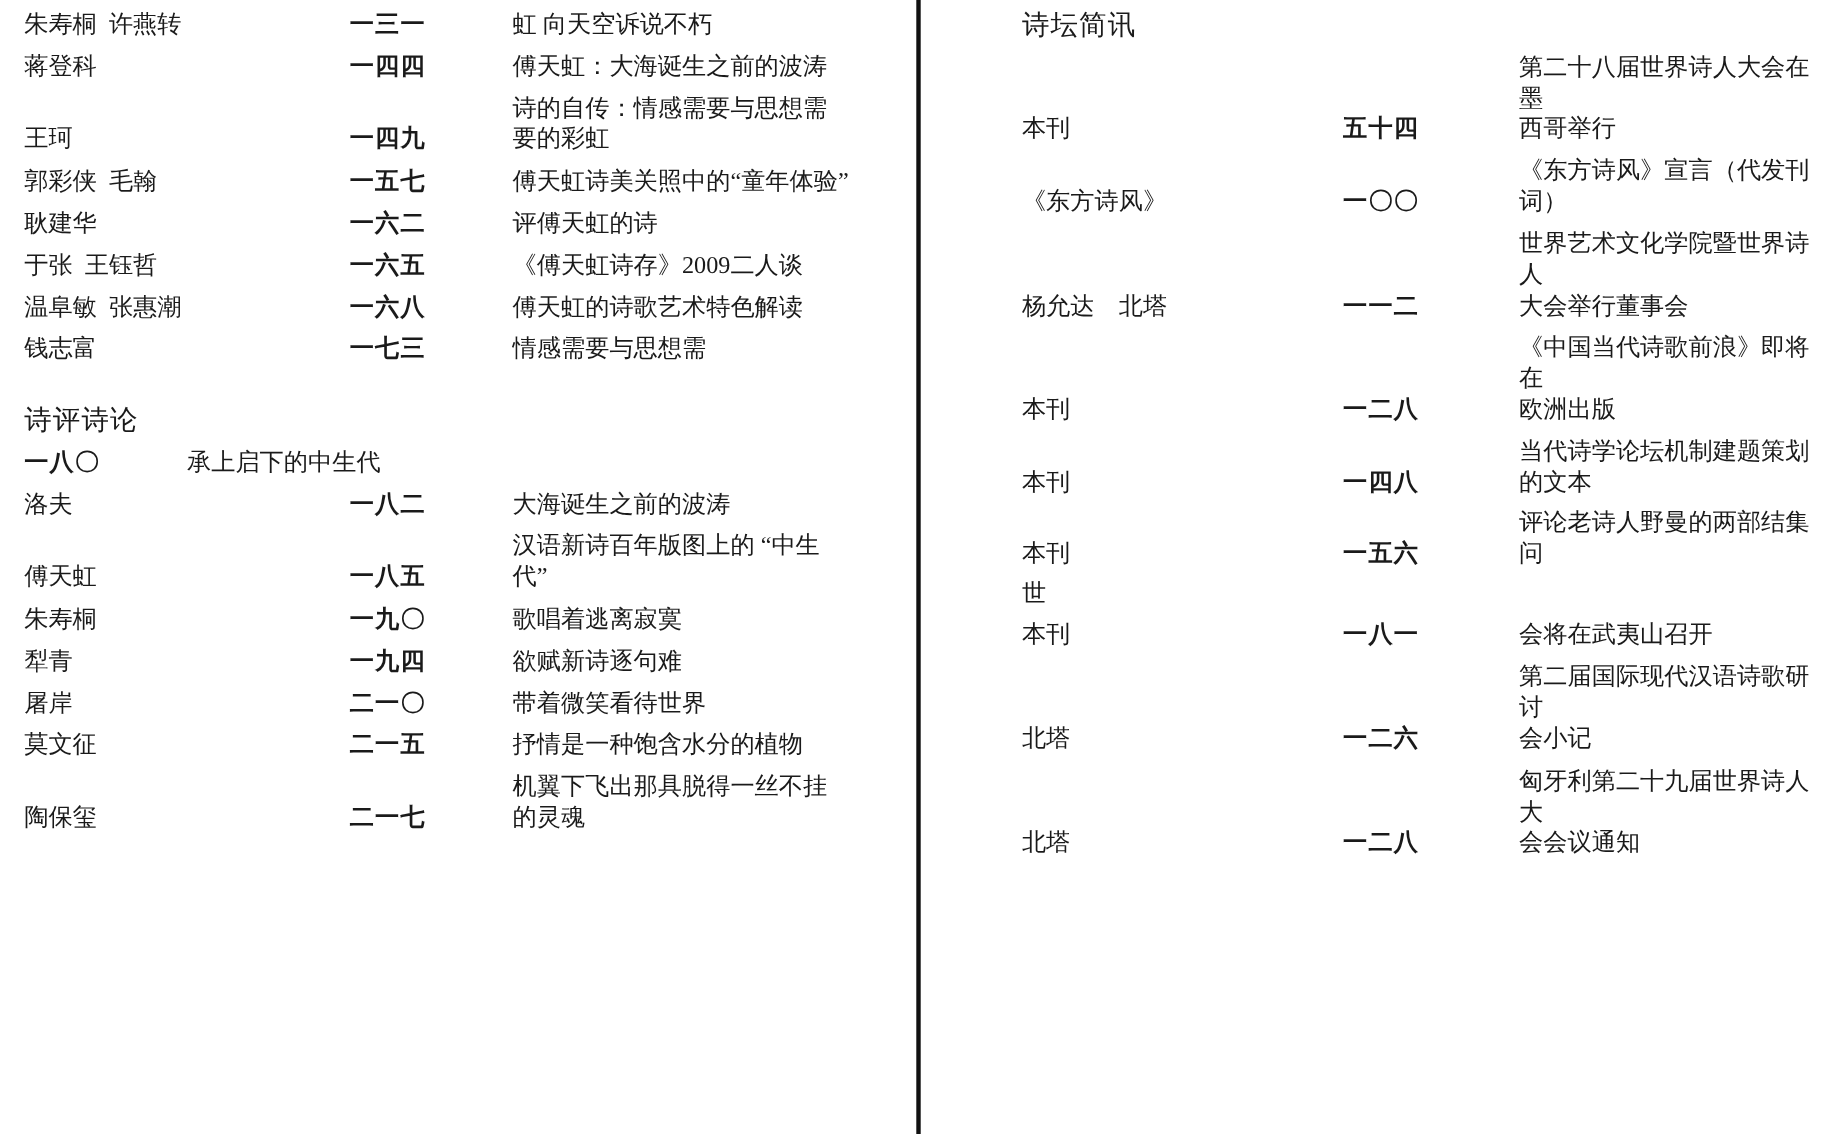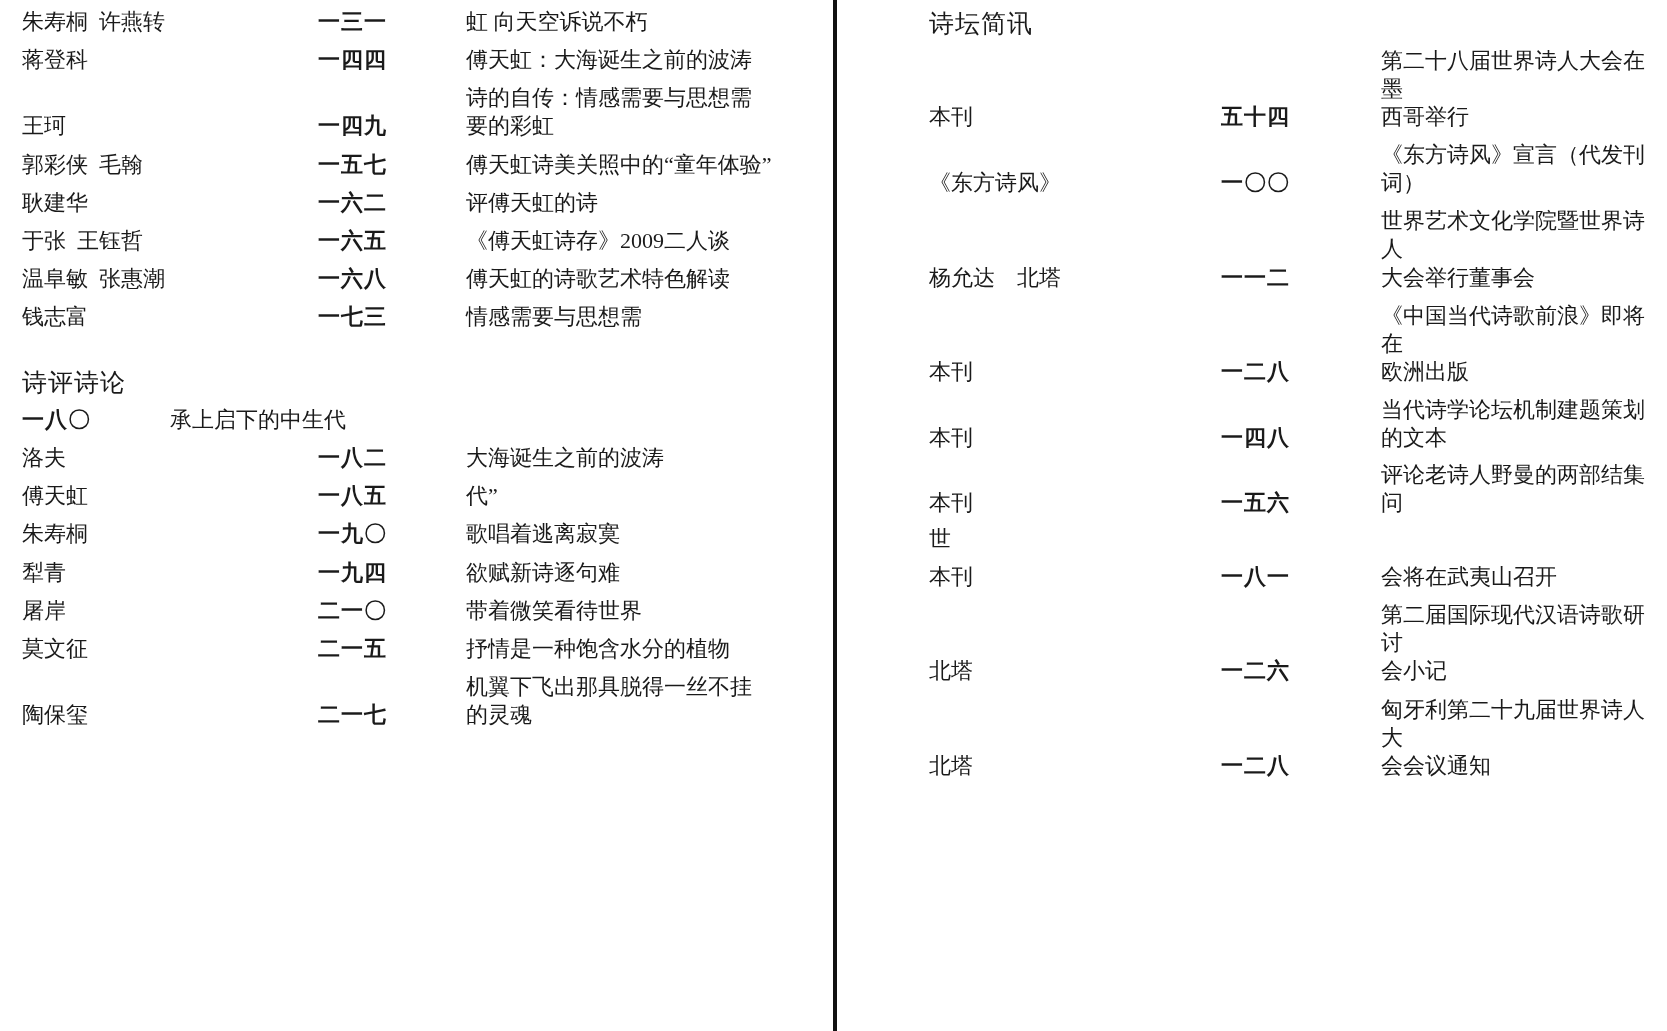--- a/index.html
+++ b/index.html
@@ -168,20 +168,21 @@
     <div class="entry">
       <span class="author">洛夫</span>
       <span class="page-num">一八二</span>
       <span class="title">大海诞生之前的波涛</span>
     </div>
 
     <div class="entry">
       <span class="author">傅天虹</span>
       <span class="page-num">一八五</span>
       <span class="title">
+        <span>汉语新诗百年版图上的 “中生</span>
         <span class="line2">代”</span>
       </span>
     </div>
 
     <div class="entry">
       <span class="author">朱寿桐</span>
       <span class="page-num">一九〇</span>
       <span class="title">歌唱着逃离寂寞</span>
     </div>
 

